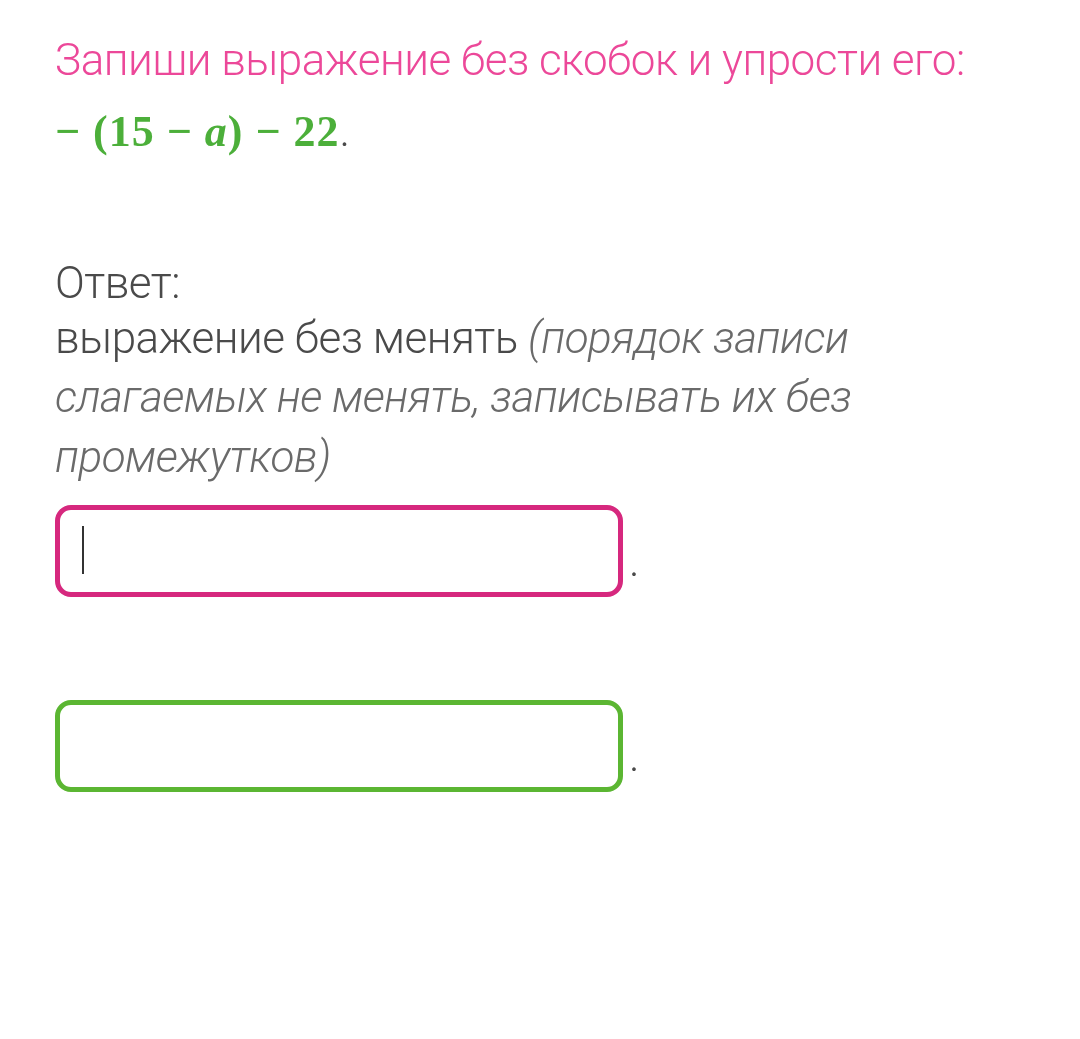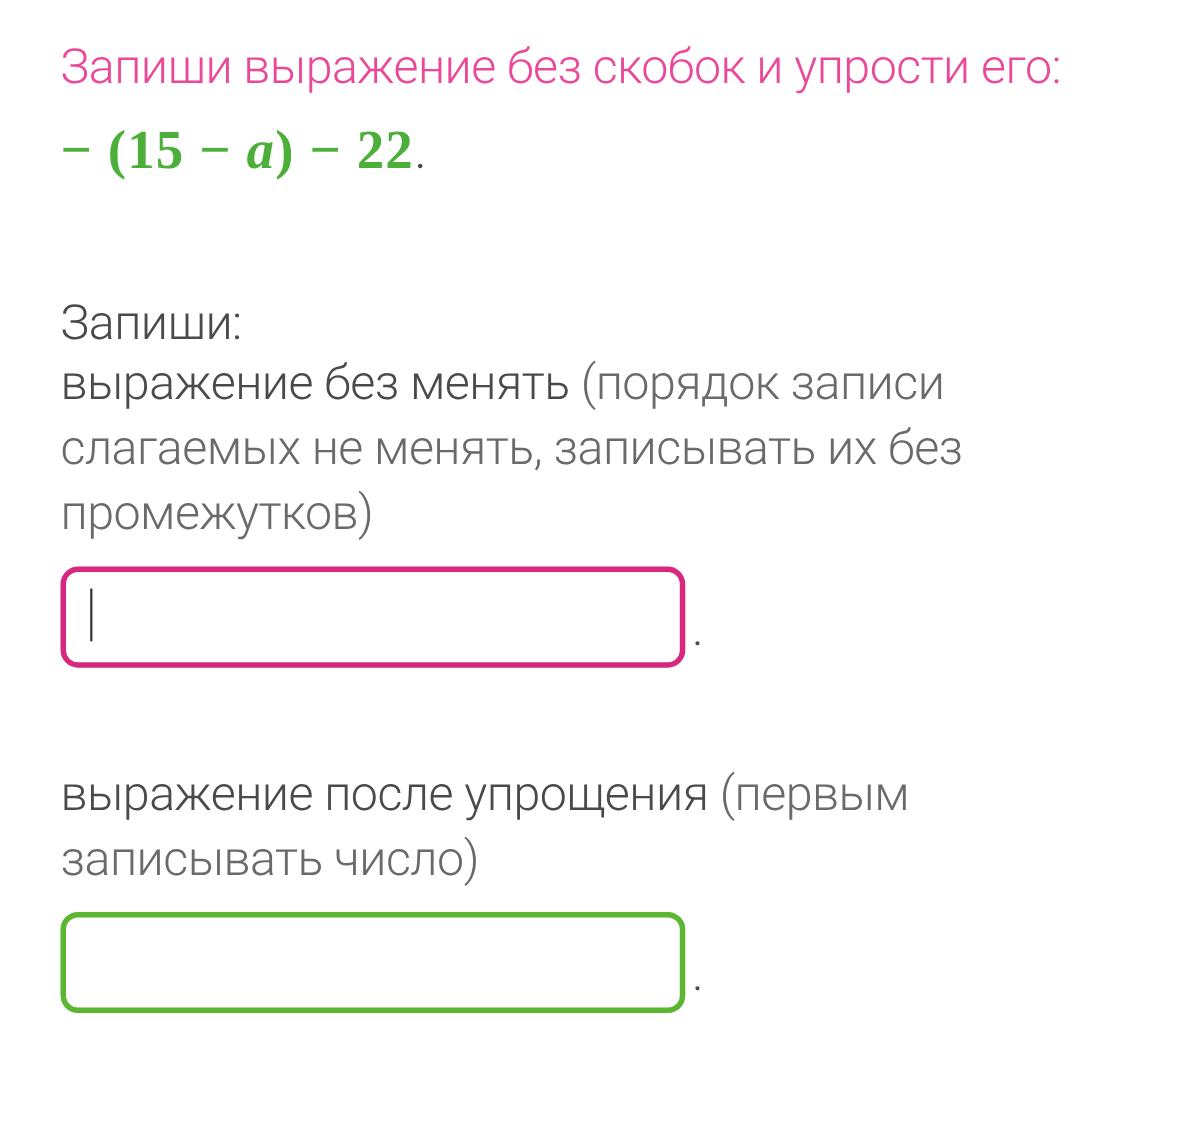--- a/index.html
+++ b/index.html
@@ -17,21 +17,21 @@
     }
     .prompt-text {
       font-size: 44px;
       color: #ec4899;
       line-height: 1.4;
       font-weight: 300;
       letter-spacing: -0.5px;
     }
     .math-expression {
       font-family: Georgia, 'Times New Roman', serif;
-      font-size: 50px;
+      font-size: 44px;
       color: #4caf3a;
       font-weight: 600;
       line-height: 1.6;
       letter-spacing: 1px;
       margin-top: 4px;
     }
     .math-expression .var {
       font-style: italic;
     }
     .section-gap {
@@ -44,20 +44,21 @@
       letter-spacing: -0.5px;
     }
     .answer-description {
       font-size: 44px;
       color: #4a4a4a;
       line-height: 1.35;
       font-weight: 300;
       letter-spacing: -0.5px;
     }
     .answer-hint {
+      font-style: italic;
       color: #6a6a6a;
     }
     .input-row {
       display: flex;
       align-items: flex-end;
       margin-top: 18px;
     }
     .input-box {
       width: 568px;
       height: 92px;
@@ -98,36 +99,33 @@
 <body>
 
 <div>
   <div class="prompt-text">Запиши выражение без скобок и упрости его:</div>
   <div class="math-expression">
     <span>− (15 − </span><span class="var">a</span><span>) − 22</span><span style="color:#4a4a4a;font-weight:300;font-family:'Segoe UI',Roboto,Arial,sans-serif;">.</span>
   </div>
 
   <div class="section-gap"></div>
 
-  <div class="answer-label">Запиши:</div>
+  <div class="answer-label">Ответ:</div>
 
   <div class="answer-description">
     <span>выражение без менять </span><span class="answer-hint">(порядок записи слагаемых не менять, записывать их без промежутков)</span>
   </div>
 
   <div class="input-row">
     <div class="input-box input-pink" value="">
       <span class="cursor-line"></span>
     </div>
     <span class="period">.</span>
   </div>
 
   <div class="section-gap-small"></div>
 
-  <div class="answer-description">
-    <span>выражение после упрощения </span><span class="answer-hint">(первым записывать число)</span>
-  </div>
 
   <div class="input-row">
     <input type="text" class="input-box input-green" value="" style="">
     <span class="period">.</span>
   </div>
 </div>
 
 </body></html>

